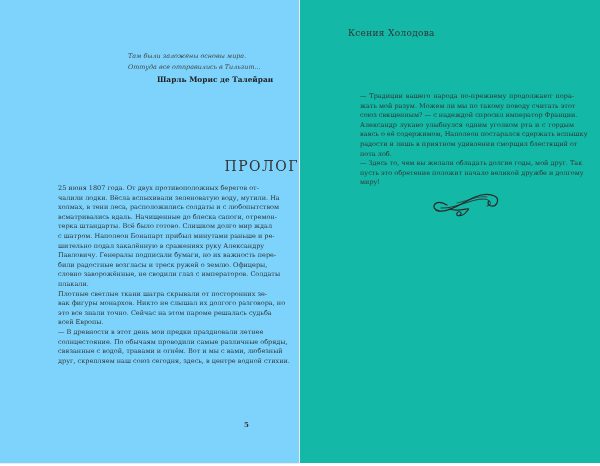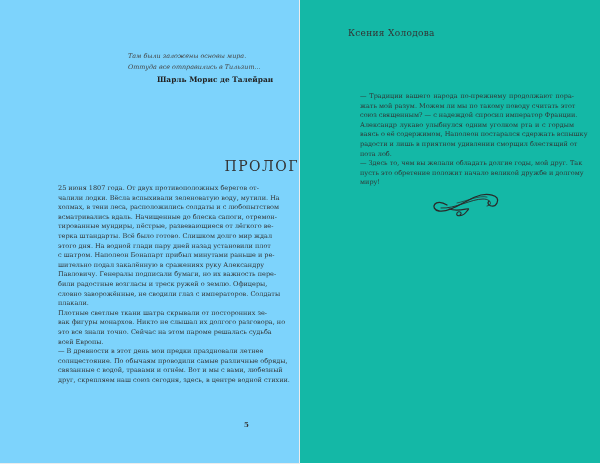--- a/index.html
+++ b/index.html
@@ -43,23 +43,21 @@
   <div class="epigraph-author">Шарль Морис де Талейран</div>
 
   <div class="chapter-title">ПРОЛОГ</div>
 
   <div class="body-text left-body">
     <div class="para">
       <span class="line">25 июня 1807 года. От двух противоположных берегов от-</span>
       <span class="line">чалили лодки. Вёсла вспыхивали зеленоватую воду, мутили. На</span>
       <span class="line">холмах, в тени леса, расположились солдаты и с любопытством</span>
       <span class="line">всматривались вдаль. Начищенные до блеска сапоги, отремон-</span>
-      <span class="line">тированные мундиры, пёстрые, развевающиеся от лёгкого ве-</span>
       <span class="line">терка штандарты. Всё было готово. Слишком долго мир ждал</span>
-      <span class="line">этого дня. На водной глади пару дней назад установили плот</span>
       <span class="line">с шатром. Наполеон Бонапарт прибыл минутами раньше и ре-</span>
       <span class="line">шительно подал закалённую в сражениях руку Александру</span>
       <span class="line">Павловичу. Генералы подписали бумаги, но их важность пере-</span>
       <span class="line">били радостные возгласы и треск ружей о землю. Офицеры,</span>
       <span class="line">словно заворожённые, не сводили глаз с императоров. Солдаты</span>
       <span class="line last">плакали.</span>
     </div>
     <div class="para gap">
       <span class="line">Плотные светлые ткани шатра скрывали от посторонних зе-</span>
       <span class="line">вак фигуры монархов. Никто не слышал их долгого разговора, но</span>

